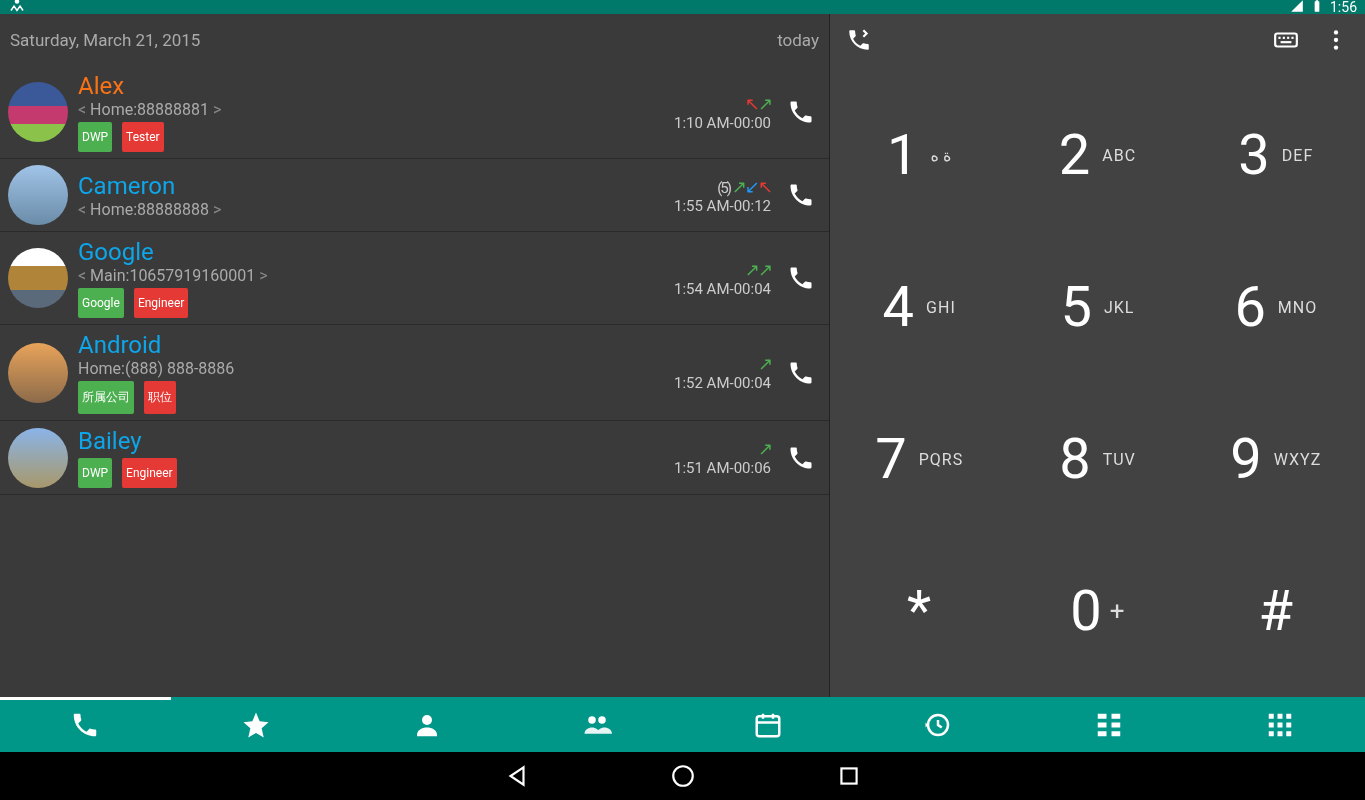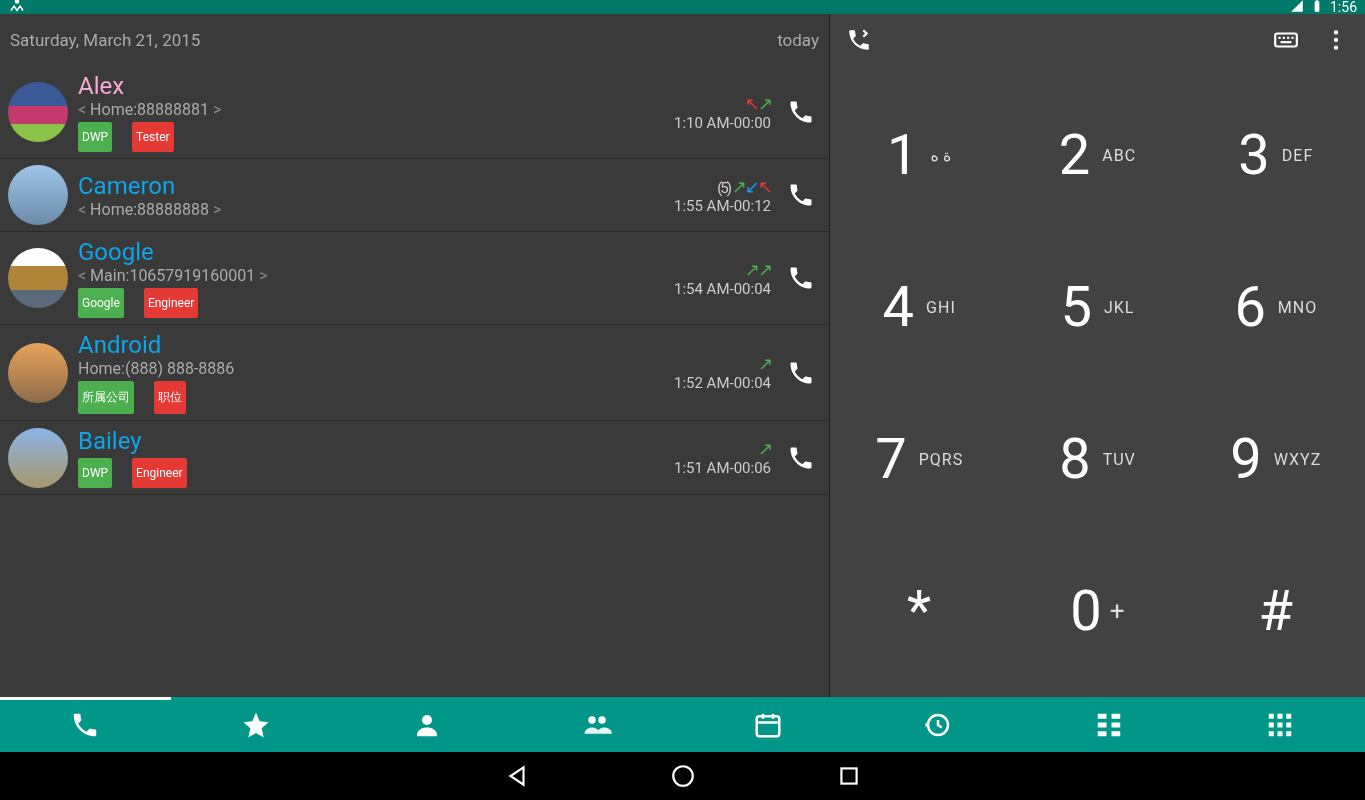--- a/index.html
+++ b/index.html
@@ -20,25 +20,25 @@
 .dateheader { display:flex; justify-content:space-between; padding:16px 10px; color:#aaa; font-size:17px; }
 .entry { display:flex; align-items:center; padding:6px 8px; border-bottom:1px solid #2a2a2a; }
 .avatar { width:60px; height:60px; border-radius:50%; flex-shrink:0; margin-right:10px; }
 .av0 { background:linear-gradient(#3b5998 40%, #c43a6e 40% 70%, #8bc34a 70%); }
 .av1 { background:linear-gradient(#a0c4e8,#6b8ca8);}
 .av2 { background:linear-gradient(#fff 30%,#b0853a 30% 70%, #5a6a7a 70%);}
 .av3 { background:linear-gradient(#e8a35a,#8c6b4a);}
 .av4 { background:linear-gradient(#8ab4e8,#a8986a);}
 .entry .info { flex:1; }
 .entry .name { font-size:24px; color:#0ea5e9; }
-.entry .name.missed { color:#f9a8d4; }
+.entry .name.missed { color:#f97316; }
 .entry .sub { font-size:16px; color:#aaa; }
 .entry .chev { color:#888; }
 .entry .tags { margin-top:3px; }
-.tag { display:inline-block; font-size:12px; color:#fff; padding:8px 4px; border-radius:2px; margin-right:20px;}
+.tag { display:inline-block; font-size:12px; color:#fff; padding:8px 4px; border-radius:2px; margin-right:10px;}
 .tagG { background:#4caf50;} .tagR { background:#e53935;}
 .entry .meta { text-align:right; margin-right:10px; }
 .arrows { font-size:18px; letter-spacing:-2px; }
 .ain{color:#e53935;} .aout{color:#4caf50;} .amiss{color:#2196f3;}
 .entry .time { font-size:15px; color:#ccc; }
 .callbtn { width:40px; height:40px; display:flex; align-items:center; justify-content:center; }
 .callbtn svg { width:28px; height:28px; fill:#fff; }
 .count { color:#ccc; font-size:15px; }
 
 

